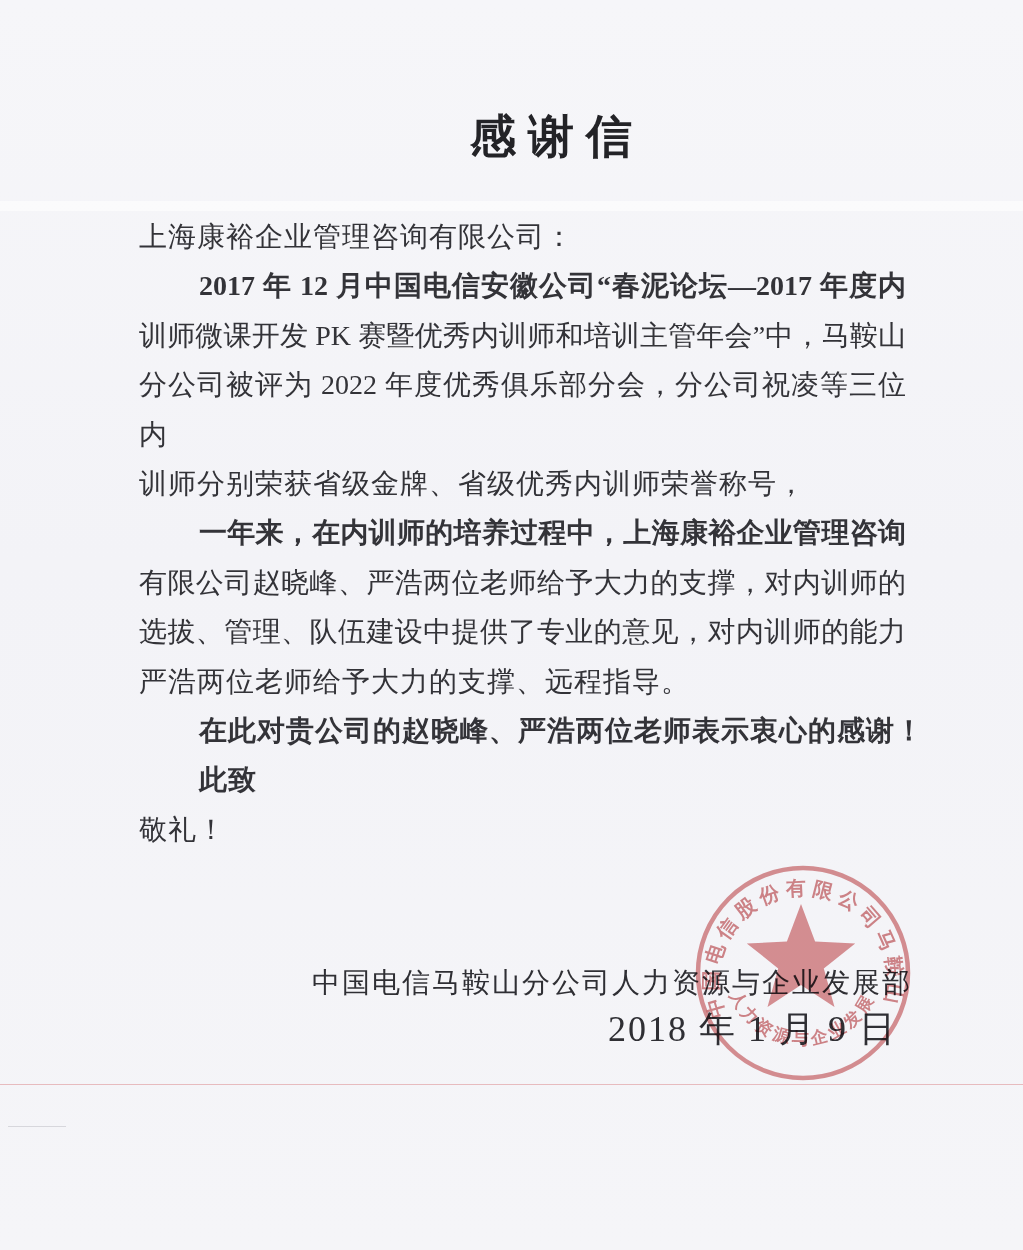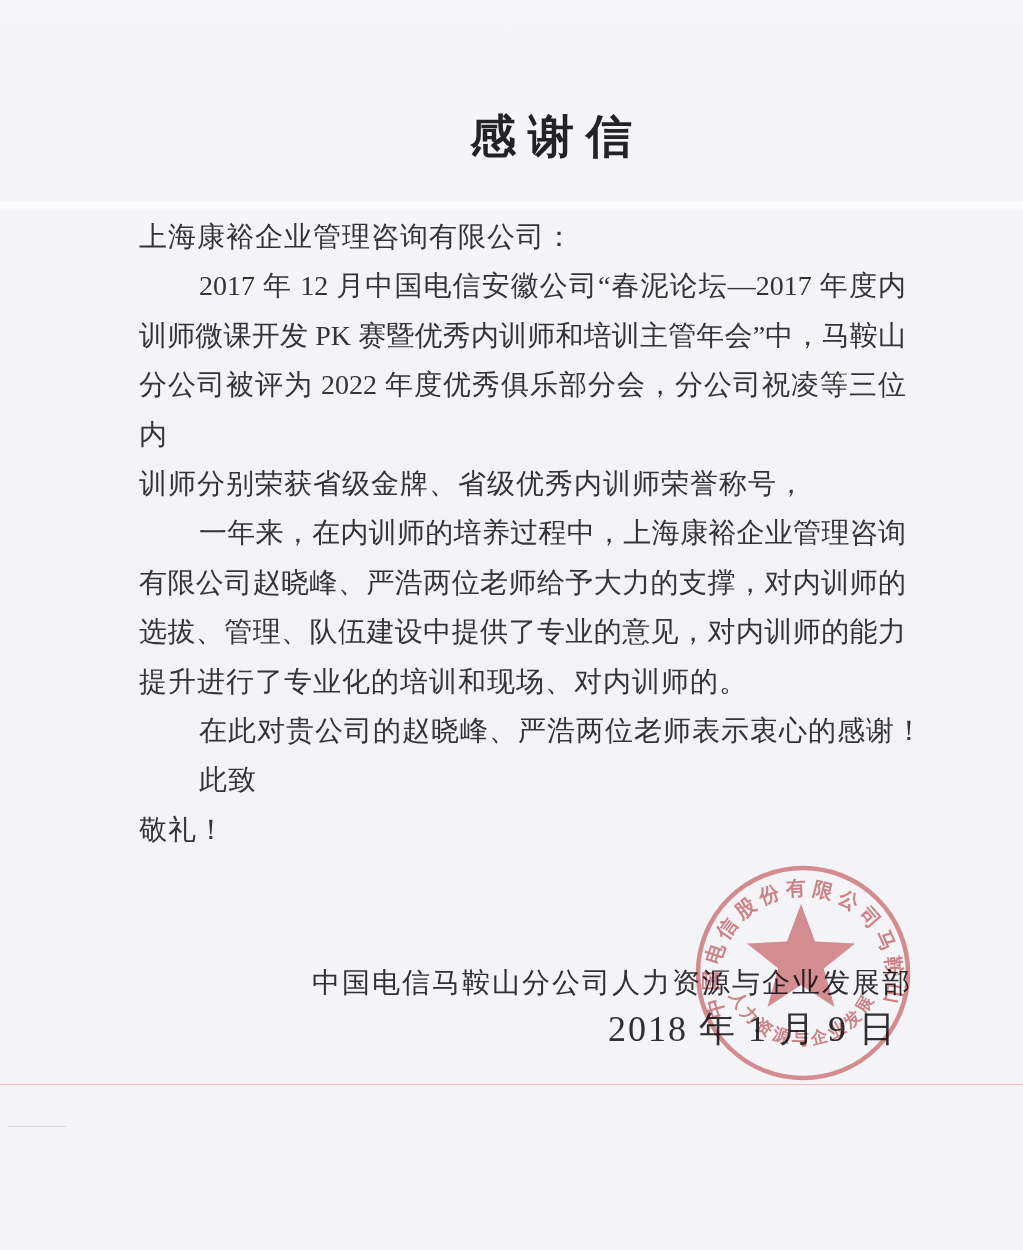--- a/index.html
+++ b/index.html
@@ -28,21 +28,21 @@
     font-size: 28px; color: #333338; line-height: 49.4px;
     letter-spacing: 1px;
   }
   .line { white-space: nowrap; }
   .line.fill {
     white-space: normal;
     text-align: justify;
     text-align-last: justify;
     letter-spacing: 0;
   }
-  .line.indent { text-indent: 60px; }
+  .line.indent { text-indent: 60px; font-weight: bold; }
   .signature {
     position: absolute; right: 111px; top: 964px;
     font-size: 28px; color: #2f2f34; letter-spacing: 2px; white-space: nowrap;
   }
   .date {
     position: absolute; right: 126px; top: 1005px;
     font-size: 36px; color: #2f2f34; letter-spacing: 2px; white-space: nowrap;
   }
   .stamp {
     position: absolute; left: 687px; top: 857px;
@@ -74,21 +74,21 @@
 
   <div class="body-text">
     <div class="line">上海康裕企业管理咨询有限公司：</div>
     <div class="line indent fill">2017 年 12 月中国电信安徽公司“春泥论坛—2017 年度内</div>
     <div class="line fill">训师微课开发 PK 赛暨优秀内训师和培训主管年会”中，马鞍山</div>
     <div class="line fill">分公司被评为 2022 年度优秀俱乐部分会，分公司祝凌等三位内</div>
     <div class="line">训师分别荣获省级金牌、省级优秀内训师荣誉称号，</div>
     <div class="line indent fill">一年来，在内训师的培养过程中，上海康裕企业管理咨询</div>
     <div class="line fill">有限公司赵晓峰、严浩两位老师给予大力的支撑，对内训师的</div>
     <div class="line fill">选拔、管理、队伍建设中提供了专业的意见，对内训师的能力</div>
-    <div class="line">提升进行了专业化的培训和现场、对内训师的。</div>
+    <div class="line">严浩两位老师给予大力的支撑、远程指导。</div>
     <div class="line indent">在此对贵公司的赵晓峰、严浩两位老师表示衷心的感谢！</div>
     <div class="line indent">此致</div>
     <div class="line">敬礼！</div>
   </div>
 
   <div class="signature">中国电信马鞍山分公司人力资源与企业发展部</div>
   <div class="date">2018 年 1 月 9 日</div>
 
   <svg class="stamp" viewBox="0 0 232 232" xmlns="http://www.w3.org/2000/svg">
     <defs>

